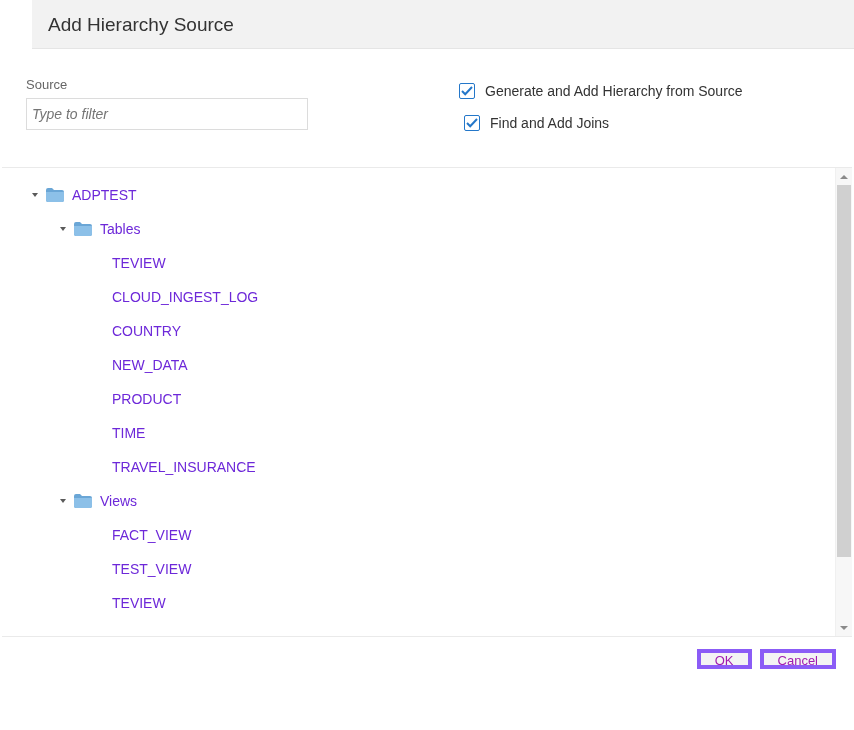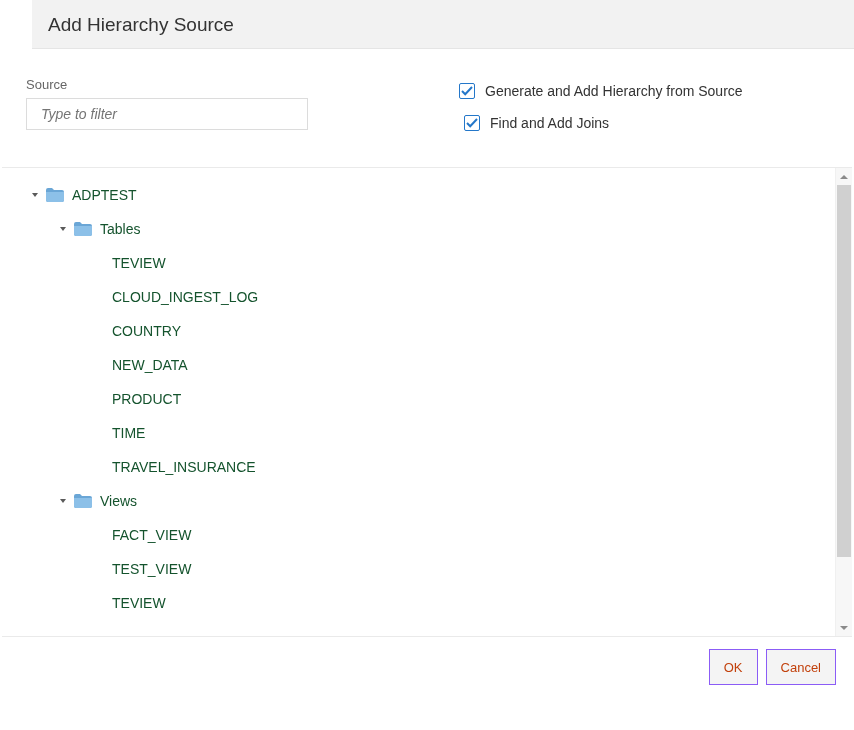--- a/index.html
+++ b/index.html
@@ -35,21 +35,21 @@
     color: #666;
     margin-bottom: 6px;
   }
   .filter-input {
     width: 282px;
     height: 32px;
     border: 1px solid #dcdcdc;
     font-size: 14px;
     font-style: italic;
     color: #888;
-    padding: 0 14px;
+    padding: 0 5px;
     outline: none;
   }
   .checks { flex: 1; padding-top: 6px; }
   .checkrow {
     display: flex;
     align-items: center;
     margin-bottom: 16px;
     font-size: 14px;
     color: #333;
     margin-left: 23px;
@@ -77,21 +77,21 @@
   .tree {
     flex: 1;
     overflow: hidden;
     padding: 10px 0;
   }
   .tree-row {
     display: flex;
     align-items: center;
     height: 34px;
     font-size: 14px;
-    color: #14532d;
+    color: #6d28d9;
     cursor: default;
     padding-left: 6px;
   }
   .tree-row.selected { background: #e9f3fb; }
   .indent-1 { padding-left: 26px; }
   .indent-2 { padding-left: 54px; }
   .indent-3 { padding-left: 110px; }
   .expander {
     width: 14px; height: 14px;
     display: inline-flex; align-items: center; justify-content: center;
@@ -129,25 +129,25 @@
   }
   .footer {
     flex: 1;
     display: flex;
     justify-content: flex-end;
     align-items: flex-start;
     padding: 12px 18px;
     gap: 8px;
   }
   .btn {
-    border: 1px solid #8b5cf6;
+    border: 4px solid #8b5cf6;
     background: #f4f4f4;
     font-size: 13px;
-    color: #c2410c;
-    height: 36px;
+    color: #a21caf;
+    height: 20px;
     padding: 0 14px;
     cursor: pointer;
   }
 </style>
 </head>
 <body>
 
 <div class="header">
   <h1>Add Hierarchy Source</h1>
 </div>

